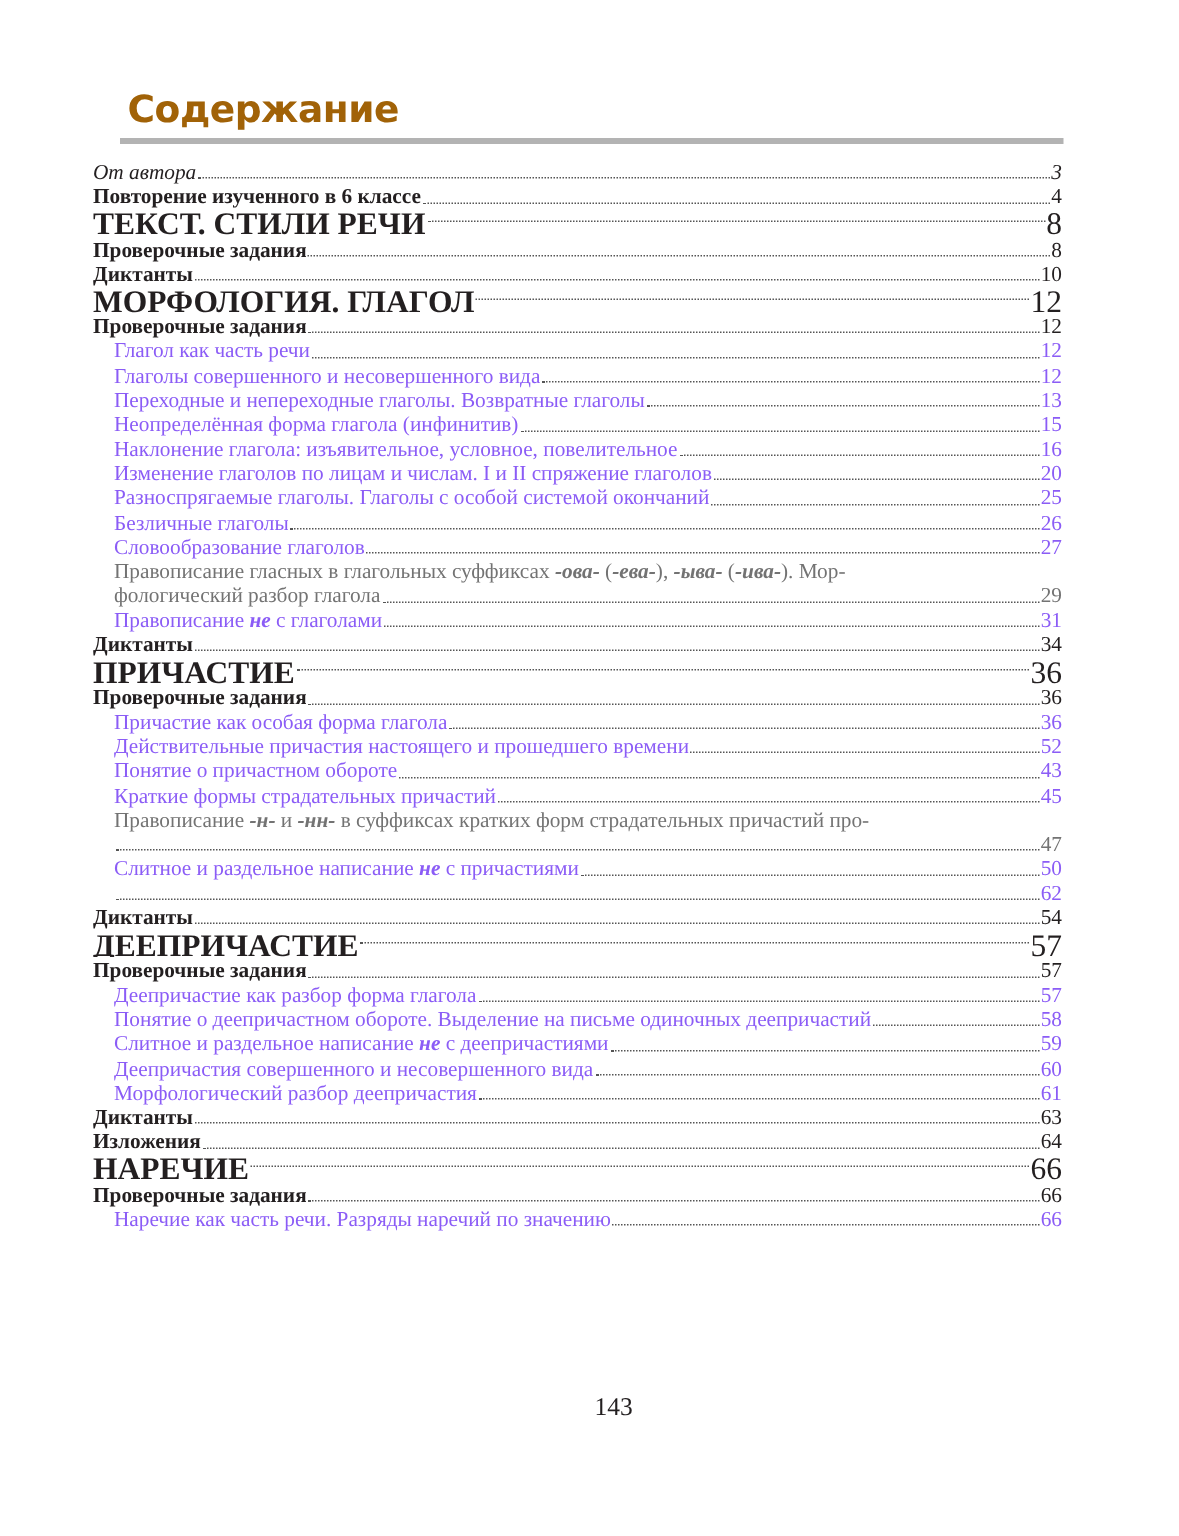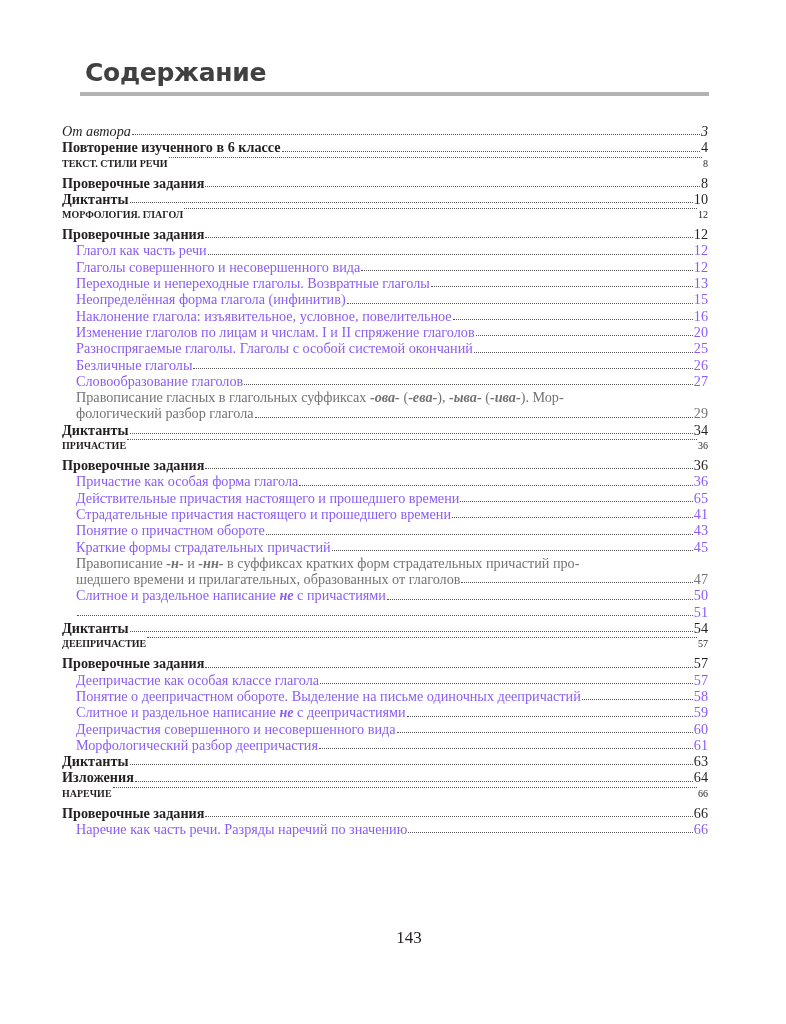--- a/index.html
+++ b/index.html
@@ -1,31 +1,31 @@
 <!DOCTYPE html>
 <html><head>
 <meta charset="utf-8">
 <style>
   html, body { margin: 0; padding: 0; background: #ffffff; }
   body { width: 786px; height: 1024px; position: relative; overflow: hidden; color: #231f20; }
   .title {
     position: absolute; left: 85px; top: 58px;
     font-family: "DejaVu Sans", sans-serif; font-weight: bold; font-size: 25px;
-    color: #404040; letter-spacing: -0.3px;
+    color: #a16207; letter-spacing: -0.3px;
   }
   .title-rule {
     position: absolute; left: 80px; top: 92px; width: 629px; height: 4px; background: #b3b3b3;
   }
   .toc {
     position: absolute; left: 62px; top: 107px; width: 646px;
-    font-family: "Liberation Serif", serif; font-size: 14.2px; line-height: 16.3px; margin-top: 16px;
+    font-family: "Liberation Serif", serif; font-size: 14.2px; line-height: 16.3px;
   }
   .row { display: flex; align-items: flex-end; white-space: nowrap; }
   .row.lvl0 { padding-left: 0; font-weight: bold; }
-  .row.lvl0.caps { font-size: 10px; height: 19px; align-items: flex-start; }
+  .row.lvl0.caps { font-size: 21px; height: 19px; align-items: center; }
   .row.lvl1 { padding-left: 14px; font-weight: normal; color: #8b5cf6; }
   .row.italic { font-style: italic; font-weight: normal; }
   .row .t { flex: 0 1 auto; overflow: hidden; }
   .row .d {
     flex: 1 1 auto; margin: 0 1px 4px 1px; height: 1px;
     border-bottom: 1px dotted #555;
   }
   .row .p { flex: 0 0 auto; text-align: right; font-weight: normal; }
   .row.lvl0 .p { font-weight: normal; }
   .ml { padding-left: 14px; color: #737373; }
@@ -125,20 +125,25 @@
       <span class="p">27</span>
     </div>
     <div class="ml">
       <span class="first">Правописание гласных в глагольных суффиксах <b class="em">-ова-</b> (<b class="em">-ева-</b>), <b class="em">-ыва-</b> (<b class="em">-ива-</b>). Мор-</span>
       <div class="row ">
         <span class="t">фологический разбор глагола</span>
         <span class="d"></span>
         <span class="p">29</span>
       </div>
     </div>
+    <div class="row lvl1">
+      <span class="t">Правописание <b class="em">не</b> с глаголами</span>
+      <span class="d"></span>
+      <span class="p">31</span>
+    </div>
     <div class="row lvl0">
       <span class="t">Диктанты</span>
       <span class="d"></span>
       <span class="p">34</span>
     </div>
     <div class="row lvl0 caps">
       <span class="t">ПРИЧАСТИЕ</span>
       <span class="d"></span>
       <span class="p">36</span>
     </div>
@@ -148,71 +153,65 @@
       <span class="p">36</span>
     </div>
     <div class="row lvl1">
       <span class="t">Причастие как особая форма глагола</span>
       <span class="d"></span>
       <span class="p">36</span>
     </div>
     <div class="row lvl1">
       <span class="t">Действительные причастия настоящего и прошедшего времени</span>
       <span class="d"></span>
-      <span class="p">65</span>
-    </div>
-    <div class="row lvl1">
-      <span class="t">Страдательные причастия настоящего и прошедшего времени</span>
-      <span class="d"></span>
-      <span class="p">41</span>
+      <span class="p">52</span>
     </div>
     <div class="row lvl1">
       <span class="t">Понятие о причастном обороте</span>
       <span class="d"></span>
       <span class="p">43</span>
     </div>
     <div class="row lvl1">
       <span class="t">Краткие формы страдательных причастий</span>
       <span class="d"></span>
       <span class="p">45</span>
     </div>
     <div class="ml">
       <span class="first">Правописание <b class="em">-н-</b> и <b class="em">-нн-</b> в суффиксах кратких форм страдательных причастий про-</span>
       <div class="row ">
-        <span class="t">шедшего времени и прилагательных, образованных от глаголов</span>
         <span class="d"></span>
         <span class="p">47</span>
       </div>
     </div>
     <div class="row lvl1">
       <span class="t">Слитное и раздельное написание <b class="em">не</b> с причастиями</span>
       <span class="d"></span>
       <span class="p">50</span>
     </div>
     <div class="row lvl1">
       <span class="d"></span>
-      <span class="p">51</span>
+      <span class="p">62</span>
     </div>
     <div class="row lvl0">
       <span class="t">Диктанты</span>
       <span class="d"></span>
       <span class="p">54</span>
     </div>
     <div class="row lvl0 caps">
       <span class="t">ДЕЕПРИЧАСТИЕ</span>
       <span class="d"></span>
       <span class="p">57</span>
     </div>
     <div class="row lvl0">
       <span class="t">Проверочные задания</span>
       <span class="d"></span>
       <span class="p">57</span>
     </div>
     <div class="row lvl1">
-      <span class="t">Деепричастие как особая классе глагола</span>
+      <span class="t">Деепричастие как разбор форма глагола</span>
       <span class="d"></span>
       <span class="p">57</span>
     </div>
     <div class="row lvl1">
       <span class="t">Понятие о деепричастном обороте. Выделение на письме одиночных деепричастий</span>
       <span class="d"></span>
       <span class="p">58</span>
     </div>
     <div class="row lvl1">
       <span class="t">Слитное и раздельное написание <b class="em">не</b> с деепричастиями</span>

